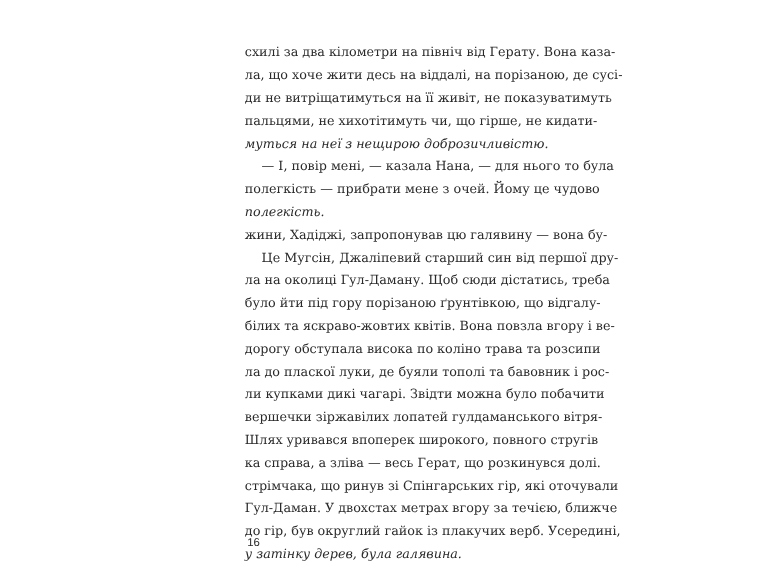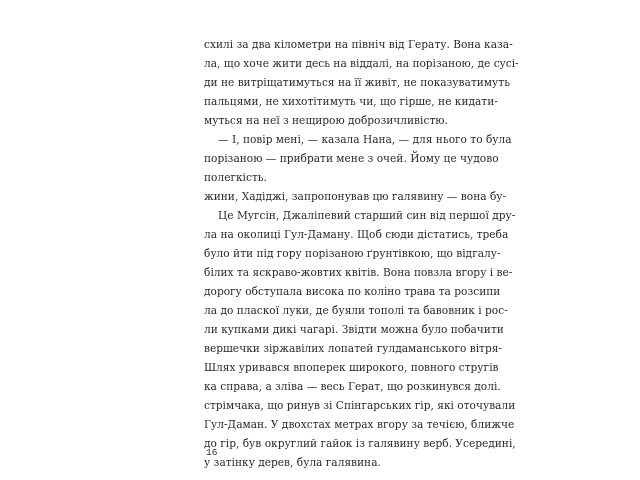--- a/index.html
+++ b/index.html
@@ -9,51 +9,51 @@
   }
   .page {
     position: absolute; left: 0; top: 0; width: 640px; height: 480px; background: #fff; border-radius: 13px;
   }
   .text-block {
     position: absolute; left: 204px; top: 35px; width: 234px;
     font-family: "DejaVu Serif", "Liberation Serif", serif;
     font-size: 10.6px; line-height: 19px; color: #2a2a2a;
   }
   .line { display: block; white-space: nowrap; text-align: justify; text-align-last: justify; height: 19px; }
-  .line.last { text-align-last: left; }
+  .line.last { text-align-last: left; font-style: italic; }
   .line.indent { padding-left: 14px; }
   .page-number {
     position: absolute; left: 206px; top: 447px;
-    font-family: Liberation Mono, monospace;
+    font-family: Liberation Sans, sans-serif;
     font-size: 9.5px; color: #2a2a2a; text-align: right;
   }
 </style>
 </head>
 <body>
 
 <div class="page">
   <div class="text-block" id="text-block">
       <span class="line">схилі за два кілометри на північ від Герату. Вона каза-</span>
       <span class="line">ла, що хоче жити десь на віддалі, на порізаною, де сусі-</span>
       <span class="line">ди не витріщатимуться на її живіт, не показуватимуть</span>
       <span class="line">пальцями, не хихотітимуть чи, що гірше, не кидати-</span>
       <span class="line last">муться на неї з нещирою доброзичливістю.</span>
       <span class="line indent">— І, повір мені, — казала Нана, — для нього то була</span>
-      <span class="line">порізаною — прибрати мене з очей. Йому це чудово</span>
+      <span class="line">полегкість — прибрати мене з очей. Йому це чудово</span>
       <span class="line last">полегкість.</span>
       <span class="line">жини, Хадіджі, запропонував цю галявину — вона бу-</span>
       <span class="line indent">Це Мугсін, Джаліпевий старший син від першої дру-</span>
       <span class="line">ла на околиці Гул-Даману. Щоб сюди дістатись, треба</span>
       <span class="line">було йти під гору порізаною ґрунтівкою, що відгалу-</span>
       <span class="line">білих та яскраво-жовтих квітів. Вона повзла вгору і ве-</span>
       <span class="line">дорогу обступала висока по коліно трава та розсипи</span>
       <span class="line">ла до пласкої луки, де буяли тополі та бавовник і рос-</span>
       <span class="line">ли купками дикі чагарі. Звідти можна було побачити</span>
       <span class="line">вершечки зіржавілих лопатей гулдаманського вітря-</span>
       <span class="line">Шлях уривався впоперек широкого, повного стругів</span>
       <span class="line">ка справа, а зліва — весь Герат, що розкинувся долі.</span>
       <span class="line">стрімчака, що ринув зі Спінгарських гір, які оточували</span>
       <span class="line">Гул-Даман. У двохстах метрах вгору за течією, ближче</span>
-      <span class="line">до гір, був округлий гайок із галявину верб. Усередині,</span>
+      <span class="line">до гір, був округлий гайок із плакучих верб. Усередині,</span>
       <span class="line last">у затінку дерев, була галявина.</span>
     </div>
   <div class="page-number">16</div>
 </div>
 
 </body></html>

